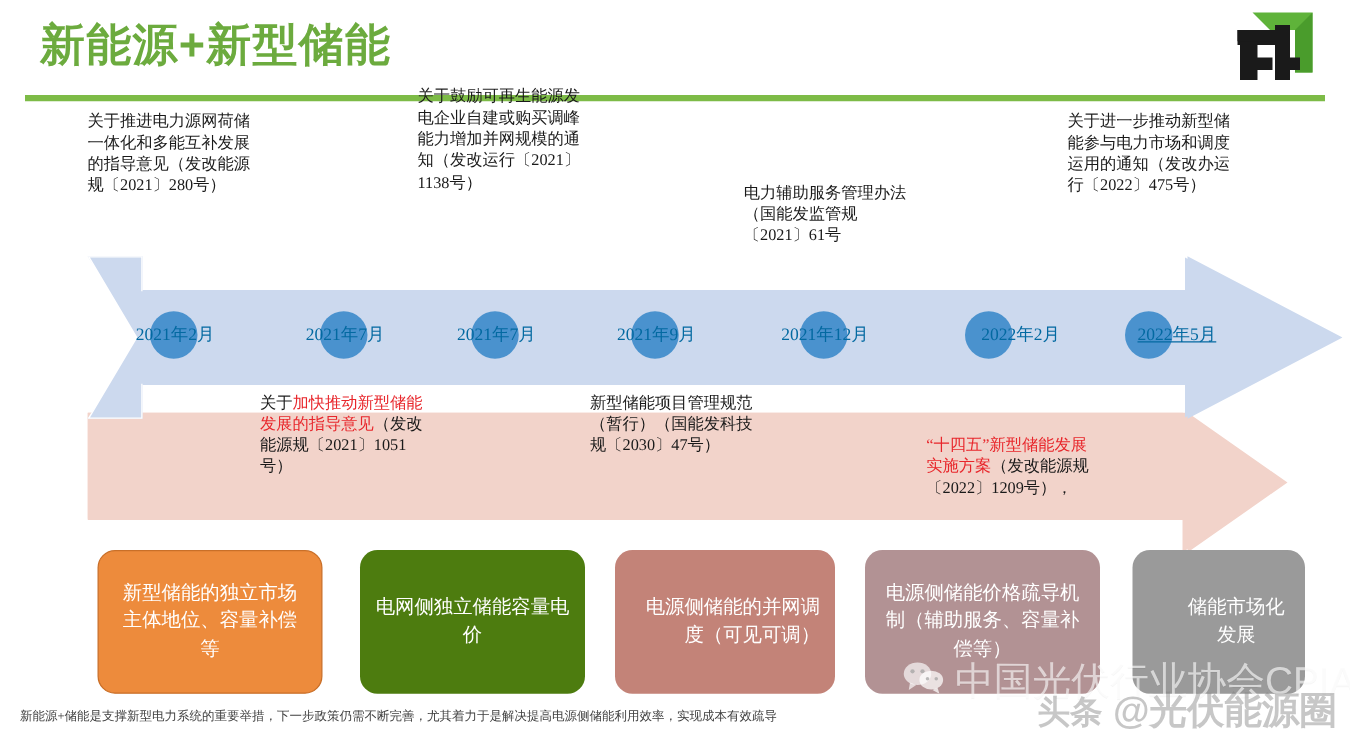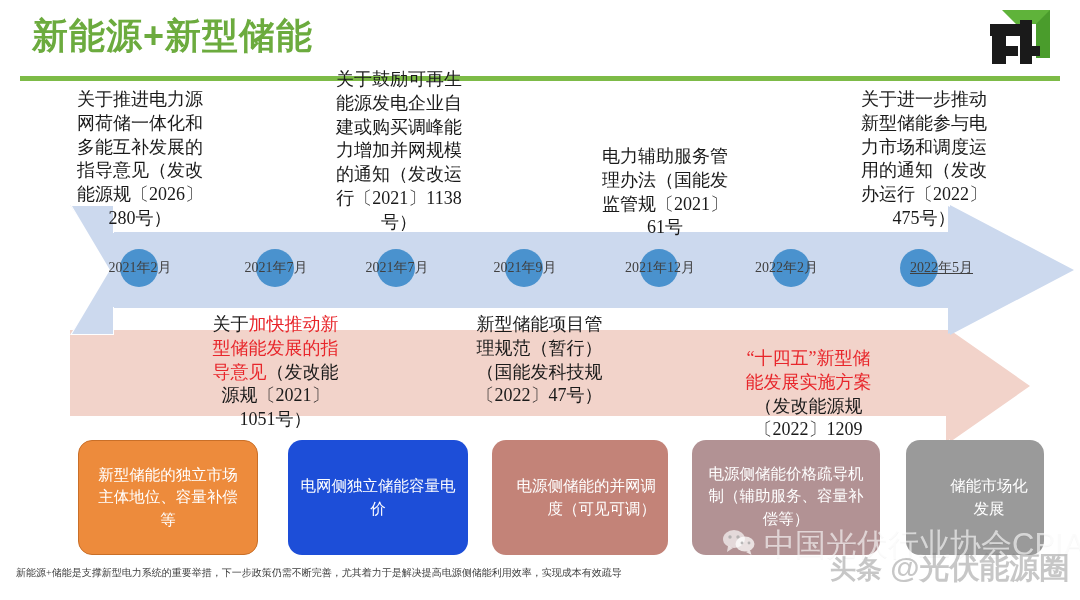--- a/index.html
+++ b/index.html
@@ -21,46 +21,46 @@
     position:absolute;left:20px;top:76px;width:1040px;height:5px;background:#7dbb47;
   }
   
   .band-svg{position:absolute;left:70px;top:200px;}
 
   
   .band-svg-2{position:absolute;left:70px;top:330px;}
 
   
   .note{
-    position:absolute;text-align:center;line-height:1.32;color:#1a1a1a;
-    font-size:18px;font-family:"Liberation Serif","DejaVu Serif",serif;
+    position:absolute;line-height:1.32;color:#1a1a1a;
+    font-size:13px;font-family:"Liberation Serif","DejaVu Serif",serif;
   }
   .note .blk{color:#1a1a1a;}
   .note .rd{color:#e8262b;}
 
   
   .date{
     position:absolute;height:34px;display:flex;align-items:center;justify-content:center;
-    font-size:14px;color:#404040;white-space:nowrap;z-index:4;
+    font-size:14px;color:#0369a1;white-space:nowrap;z-index:4;
     font-family:"Liberation Serif","DejaVu Serif",serif;
   }
   .dot{
     position:absolute;width:38px;height:38px;border-radius:50%;
     background:#3f8ccb;opacity:.92;z-index:3;
   }
 
   
   .box{
     position:absolute;border-radius:14px;display:flex;align-items:center;justify-content:center;
     text-align:center;color:#ffffff;font-size:15.5px;line-height:1.45;padding:0 12px;
     box-sizing:border-box;
     font-family:"Liberation Sans","DejaVu Sans",sans-serif;
   }
   .box.b1{background:#ed8b3c;border:1.5px solid #c96f28;}
-  .box.b2{background:#1d4ed8;}
+  .box.b2{background:#4d7c0f;}
   .box.b3{background:#c38378;}
   .box.b4{background:#b29294;font-family:Liberation Mono, monospace;}
   .box.b5{background:#9a9a9a;}
 
   
   .footer{
     position:absolute;left:16px;top:566px;width:1050px;
     font-size:10px;color:#404040;white-space:nowrap;
     font-family:"Liberation Serif","DejaVu Serif",serif;
   }
@@ -104,21 +104,21 @@
     <path d="M0 0 L876 0 L876 0 L956 56 L876 112 L876 86 L0 86 Z" fill="#f2d3ca"></path>
   </svg>
 
   <svg class="band-svg" width="1004" height="140">
     <path d="M0 5 L44 5 L44 32 L880 32 L880 5 L1004 70 L880 135 L880 108 L44 108 L44 135 L0 135 L44 70 Z" fill="#ccd9ee"></path>
     <path d="M0 5 L44 5 L44 135 L0 135 L40 70 Z" fill="#ffffff"></path>
     <path d="M2 6 L43 6 L43 33 L878 33 L878 6 L1002 70 L878 134 L878 107 L43 107 L43 134 L2 134 L40 70 Z" fill="#ccd9ee"></path>
   </svg>
 
   <div class="note" style="left:70px;top:88px;width:140px;">
-    <span>关于推进电力源网荷储一体化和多能互补发展的指导意见（发改能源规〔2026〕280号）</span>
+    <span>关于推进电力源网荷储一体化和多能互补发展的指导意见（发改能源规〔2021〕280号）</span>
   </div>
 
   <div class="note" style="left:334px;top:68px;width:130px;">
     <span>关于鼓励可再生能源发电企业自建或购买调峰能力增加并网规模的通知（发改运行〔2021〕1138号）</span>
   </div>
 
   <div class="note" style="left:595px;top:145px;width:140px;">
     <span>电力辅助服务管理办法（国能发监管规〔2021〕61号</span>
   </div>
 
@@ -145,35 +145,35 @@
   <div class="date" style="left:465px;top:251px;width:120px;">
     <span>2021年9月</span>
   </div>
 
   <div class="dot" style="left:640px;top:249px;"></div>
   <div class="date" style="left:595px;top:251px;width:130px;">
     <span>2021年12月</span>
   </div>
 
   <div class="dot" style="left:772px;top:249px;"></div>
-  <div class="date" style="left:724px;top:251px;width:125px;">
+  <div class="date" style="left:754px;top:251px;width:125px;">
     <span>2022年2月</span>
   </div>
 
   <div class="dot" style="left:900px;top:249px;"></div>
   <div class="date" style="left:879px;top:251px;width:125px;text-decoration:underline;">
     <span>2022年5月</span>
   </div>
 
   <div class="note" style="left:208px;top:313px;width:135px;">
     <span class="blk">关于</span><span class="rd">加快推动新型储能发展的指导意见</span><span class="blk">（发改能源规〔2021〕1051号）</span>
   </div>
 
   <div class="note" style="left:472px;top:313px;width:135px;">
-    <span class="blk">新型储能项目管理规范（暂行）（国能发科技规〔2022〕47号）</span>
+    <span class="blk">新型储能项目管理规范（暂行）（国能发科技规〔2030〕47号）</span>
   </div>
 
   <div class="note" style="left:741px;top:308px;width:135px;margin-top:39px;">
     <span class="rd">“十四五”新型储能发展实施方案</span><span class="blk">（发改能源规〔2022〕1209号），</span>
   </div>
 
   <div class="box b1" style="left:78px;top:440px;width:180px;height:115px;">
     <span>新型储能的独立市场主体地位、容量补偿等</span>
   </div>
   <div class="box b2" style="left:288px;top:440px;width:180px;height:115px;">

